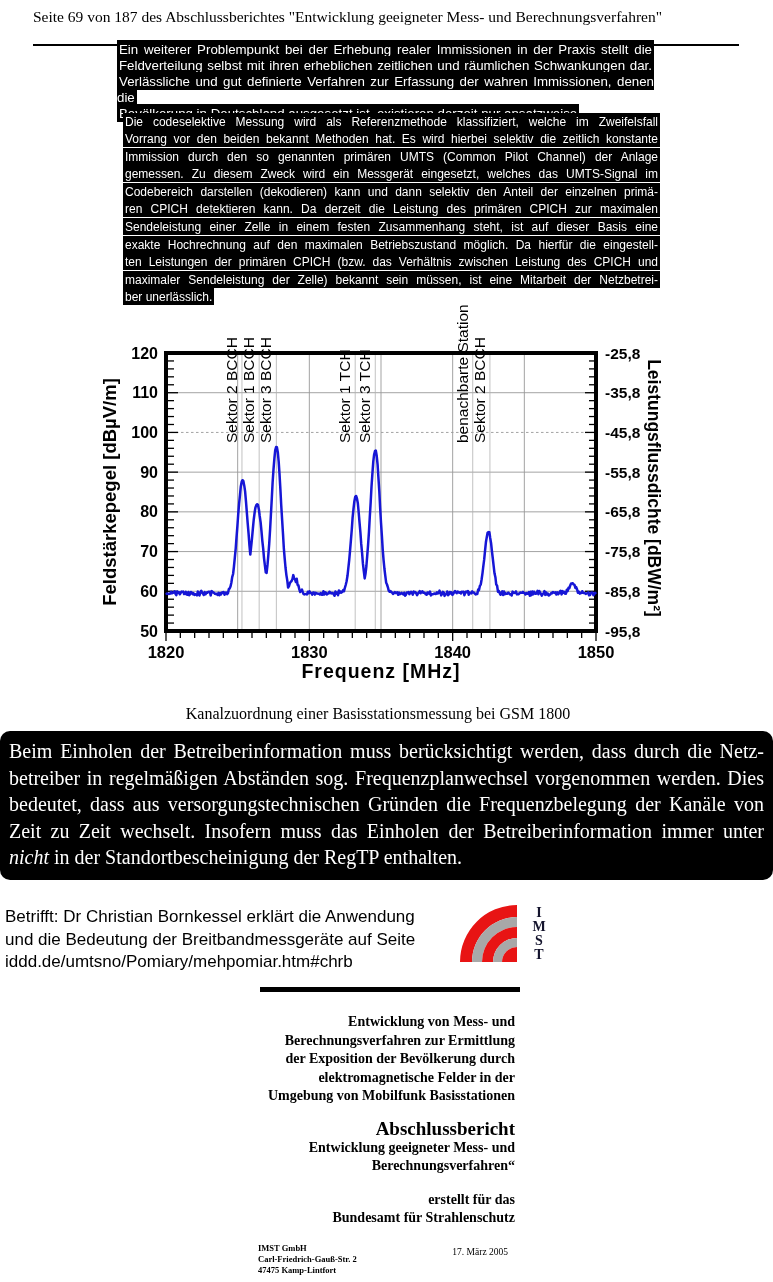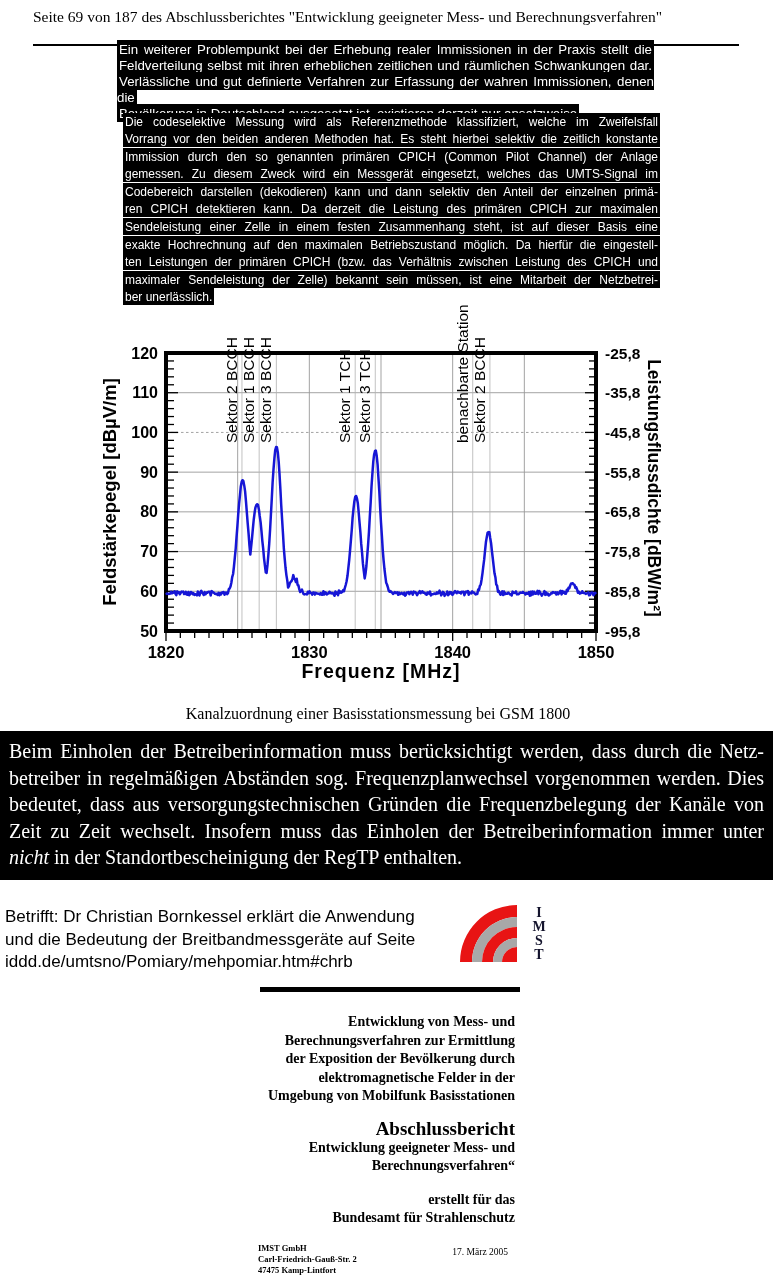--- a/index.html
+++ b/index.html
@@ -20,21 +20,21 @@
   .hl-line.last{text-align-last:left;}
   .hl-line span{background:#000;color:#fff;padding:1.5px 2px 1.5px 2px;}
 
   
   #chart-wrap{left:96px;top:316px;width:580px;height:378px;}
   #chart-svg{overflow:visible;font-family:"Liberation Sans", sans-serif;}
   #chart-caption{left:98px;top:705px;width:560px;text-align:center;font-size:16px;}
 
   
   #notice-box{left:0;top:731px;width:773px;box-sizing:border-box;background:#000;color:#fff;
-              padding:7px 9px 9px 9px;font-size:20px;line-height:26.6px;}
+              padding:7px 9px 9px 9px;font-size:20px;line-height:26.6px;border-radius:10px;}
   .nb-line{text-align:justify;text-align-last:justify;}
   .nb-line.last{text-align-last:left;}
   .it{font-style:italic;}
 
   
   #betrifft{left:5px;top:906px;width:458px;font-family:"Liberation Sans", sans-serif;
             font-size:17px;line-height:22.5px;font-weight:500;}
 
   
   #logo{left:455px;top:902px;width:100px;height:64px;}
@@ -60,22 +60,22 @@
 
   <div class="abs hl-para" id="hl-para1">
     <div class="hl-line"><span>Ein weiterer Problempunkt bei der Erhebung realer Immissionen in der Praxis stellt die</span></div>
     <div class="hl-line"><span>Feldverteilung selbst mit ihren erheblichen zeitlichen und räumlichen Schwankungen dar.</span></div>
     <div class="hl-line"><span>Verlässliche und gut definierte Verfahren zur Erfassung der wahren Immissionen, denen die</span></div>
     <div class="hl-line last"><span>Bevölkerung in Deutschland ausgesetzt ist, existieren derzeit nur ansatzweise</span></div>
   </div>
 
   <div class="abs hl-para" id="hl-para2">
     <div class="hl-line"><span>Die codeselektive Messung wird als Referenzmethode klassifiziert, welche im Zweifelsfall</span></div>
-    <div class="hl-line"><span>Vorrang vor den beiden anderen Methoden hat. Es steht hierbei selektiv die zeitlich konstante</span></div>
-    <div class="hl-line"><span>Immission durch den so genannten primären CPICH (Common Pilot Channel) der Anlage</span></div>
+    <div class="hl-line"><span>Vorrang vor den beiden bekannt Methoden hat. Es wird hierbei selektiv die zeitlich konstante</span></div>
+    <div class="hl-line"><span>Immission durch den so genannten primären UMTS (Common Pilot Channel) der Anlage</span></div>
     <div class="hl-line"><span>gemessen. Zu diesem Zweck wird ein Messgerät eingesetzt, welches das UMTS-Signal im</span></div>
     <div class="hl-line"><span>Codebereich darstellen (dekodieren) kann und dann selektiv den Anteil der einzelnen primä-</span></div>
     <div class="hl-line"><span>ren CPICH detektieren kann. Da derzeit die Leistung des primären CPICH zur maximalen</span></div>
     <div class="hl-line"><span>Sendeleistung einer Zelle in einem festen Zusammenhang steht, ist auf dieser Basis eine</span></div>
     <div class="hl-line"><span>exakte Hochrechnung auf den maximalen Betriebszustand möglich. Da hierfür die eingestell-</span></div>
     <div class="hl-line"><span>ten Leistungen der primären CPICH (bzw. das Verhältnis zwischen Leistung des CPICH und</span></div>
     <div class="hl-line"><span>maximaler Sendeleistung der Zelle) bekannt sein müssen, ist eine Mitarbeit der Netzbetrei-</span></div>
     <div class="hl-line last"><span>ber unerlässlich.</span></div>
   </div>
 

